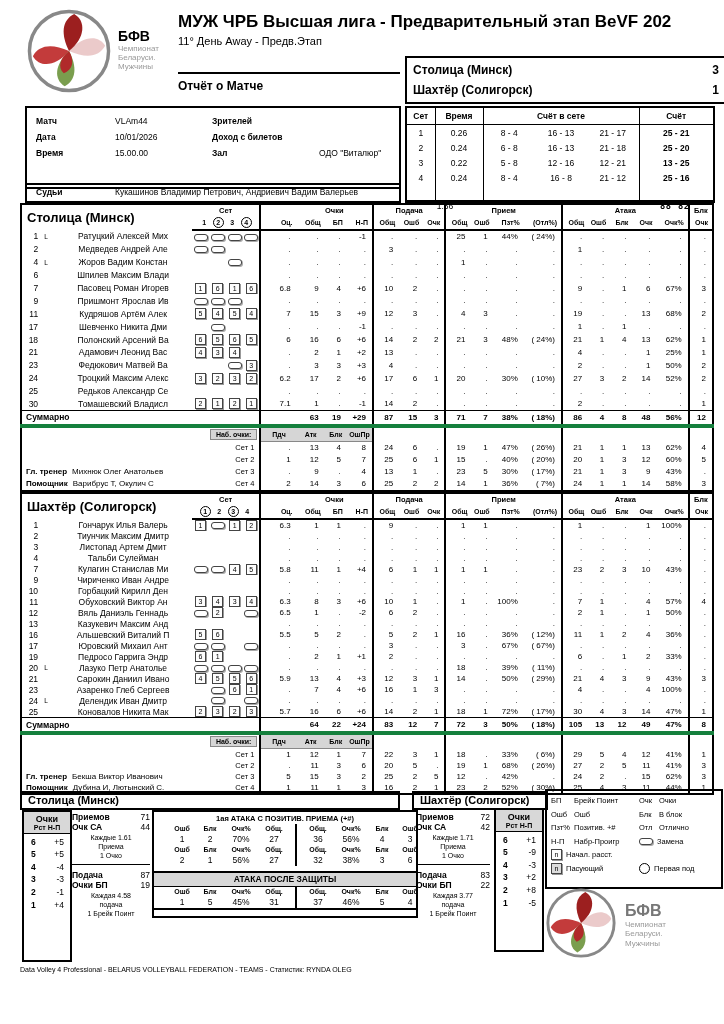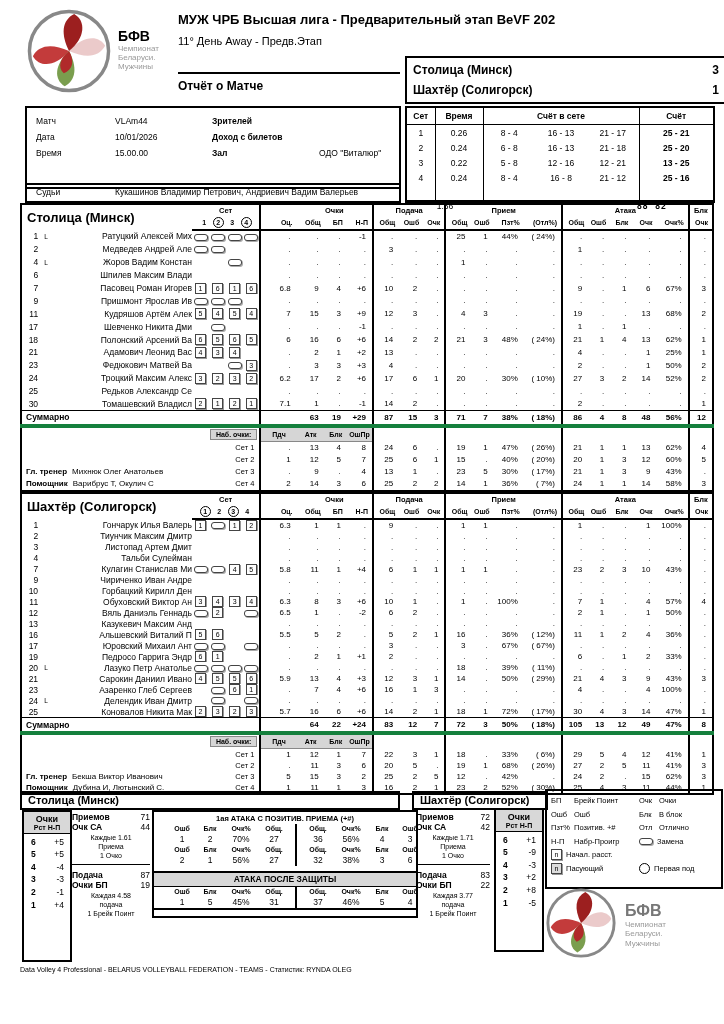--- a/index.html
+++ b/index.html
@@ -1,62 +1,62 @@
 <!DOCTYPE html>
 <html><head>
 <meta charset="utf-8">
 <style>
   html,body{margin:0;padding:0;}
   body{width:724px;height:1024px;position:relative;background:#fff;color:#000;
        font-family:"Liberation Sans", sans-serif;overflow:hidden;}
   .abs{position:absolute;}
   
-  #title{left:178px;top:12px;font-size:13px;font-weight:bold;width:545px;white-space:nowrap;}
+  #title{left:178px;top:12px;font-size:17px;font-weight:bold;width:545px;white-space:nowrap;}
   #subtitle{left:178px;top:35px;font-size:11px;}
   #hdr-line{left:178px;top:72px;width:222px;height:2px;background:#000;}
   #report-label{left:178px;top:79px;font-size:12px;font-weight:bold;}
   #logo-top{left:26px;top:8px;}
   #logo-top-txt{left:118px;top:28px;width:70px;}
   .logo-abbr{font-size:14px;font-weight:bold;}
   .logo-cap{font-size:8px;color:#999;white-space:pre-line;line-height:1.15;}
   #score-box{left:405px;top:56px;width:306px;height:40px;border:2px solid #000;padding:2px 6px;
              display:flex;flex-direction:column;justify-content:space-around;}
   .score-row{display:flex;justify-content:space-between;font-weight:bold;font-size:12px;}
   
   #info-box{left:25px;top:106px;width:372px;height:74px;border:2px solid #000;font-size:8.5px;padding:5px 0 0 0;}
   .info-line{position:relative;height:16px;line-height:16px;}
-  .il1{position:absolute;left:9px;font-weight:normal;}
+  .il1{position:absolute;left:9px;font-weight:bold;}
   .iv1{position:absolute;left:88px;}
   .il2{position:absolute;left:185px;font-weight:bold;}
   .iv2{position:absolute;left:292px;}
   #ref-box{left:25px;top:183px;width:372px;height:16px;border:2px solid #000;font-size:8.5px;line-height:15px;position:absolute;}
   
   #sets-box{left:405px;top:106px;width:306px;height:93px;border:2px solid #000;display:flex;flex-direction:column;}
   #sets-box table{border-collapse:collapse;table-layout:fixed;width:100%;font-size:8.5px;}
   #sets-box th{font-weight:bold;font-size:8.5px;height:14px;border-bottom:1.5px solid #000;}
   #sets-box td{height:13px;text-align:center;}
   .cb1{border-right:1px solid #000;}
   .csc{border-left:1.5px solid #000;font-weight:bold;}
   #sets-total{margin-top:auto;border-top:1.5px solid #000;display:flex;font-size:8.5px;height:15px;align-items:center;font-weight:bold;}
   #sets-total .tt1{width:76px;text-align:center;font-weight:normal;}
-  #sets-total .tt2{margin-left:auto;width:76px;text-align:left;letter-spacing:1px;}
+  #sets-total .tt2{margin-left:auto;width:76px;text-align:center;letter-spacing:1px;}
   
   .tt{border-collapse:collapse;table-layout:fixed;width:694px;border:2px solid #000;font-size:8px;}
   .tt td{padding:0;vertical-align:middle;overflow:hidden;white-space:nowrap;}
   .tname{font-size:13px;font-weight:bold;text-align:left;padding-left:5px !important;}
   .gh{font-size:7.5px;font-weight:bold;text-align:center;}
   .ch{font-size:7px;font-weight:bold;text-align:right;padding-right:4px !important;}
   .h1 td{height:11px;}
   .h2 td{height:13px;border-bottom:2px solid #000;}
   .setnums{text-align:center;}
   .sn{display:inline-block;width:9px;font-size:7px;font-weight:bold;text-align:center;margin:0 2px;}
   .sn.circ{border:1px solid #000;border-radius:50%;height:9px;line-height:9px;}
   .num{text-align:right;padding-right:3px !important;font-size:8.5px;}
   .lib{font-size:6.5px;text-align:center;}
-  .pname{font-size:8.5px;text-align:right;padding-left:3px !important;}
+  .pname{font-size:8.5px;text-align:center;padding-left:3px !important;}
   .setc{text-align:center;}
   .d{text-align:right;padding-right:6px !important;}
   .sep{border-left:2px solid #000;}
   .t-home .pr{height:12.9px;} .t-away .pr{height:10.9px;}
   .sum td{border-top:1px solid #000;border-bottom:4px solid #15803d;font-weight:bold;height:13px;}
   .suml{font-weight:normal;text-align:left;padding-left:4px !important;font-size:8.5px;}
   .nabh td{height:13px;}
   .nabl{text-align:right;padding-right:2px !important;}
   .nablbl{display:inline-block;background:#d6d6d6;border:1px solid #888;font-size:7px;font-weight:bold;padding:1px 5px;}
   .nabc{background:#d6d6d6;font-size:7px;font-weight:bold;text-align:center;border-top:1px solid #888;border-bottom:1px solid #888;}

